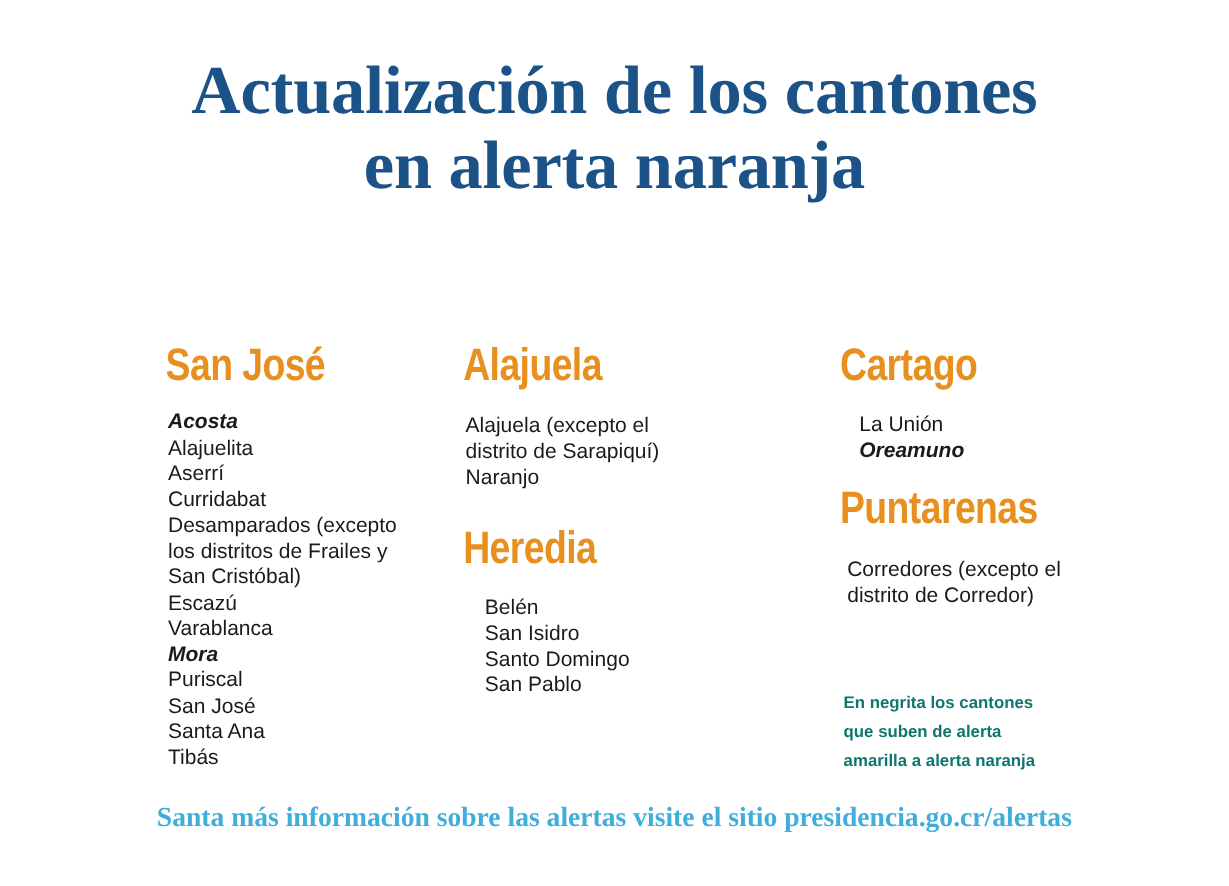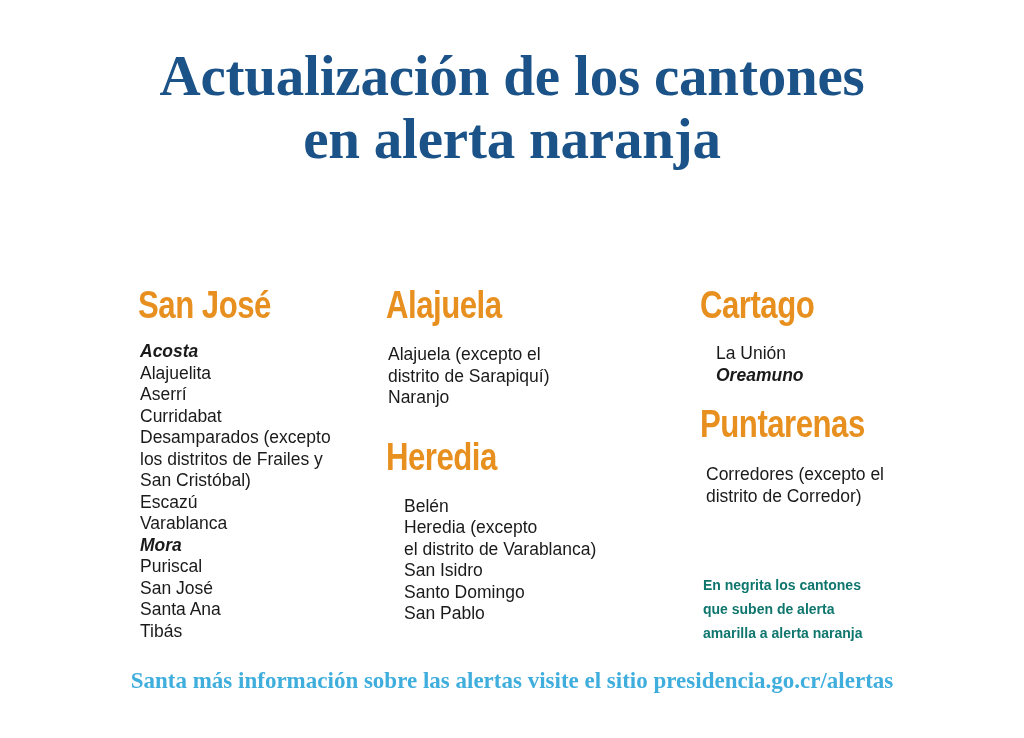--- a/index.html
+++ b/index.html
@@ -172,22 +172,20 @@
     <div class="province-heading">Alajuela</div>
     <ul class="canton-list list-alajuela">
       <li>Alajuela (excepto el
 distrito de Sarapiquí)</li>
       <li>Naranjo</li>
     </ul>
 
     <div class="province-heading heading-heredia">Heredia</div>
     <ul class="canton-list list-heredia">
       <li>Belén</li>
-      <li>Heredia (excepto
-el distrito de Varablanca)</li>
       <li>San Isidro</li>
       <li>Santo Domingo</li>
       <li>San Pablo</li>
     </ul>
   </div>
 
   <div class="col col-right">
     <div class="province-heading">Cartago</div>
     <ul class="canton-list list-cartago">
       <li>La Unión</li>

